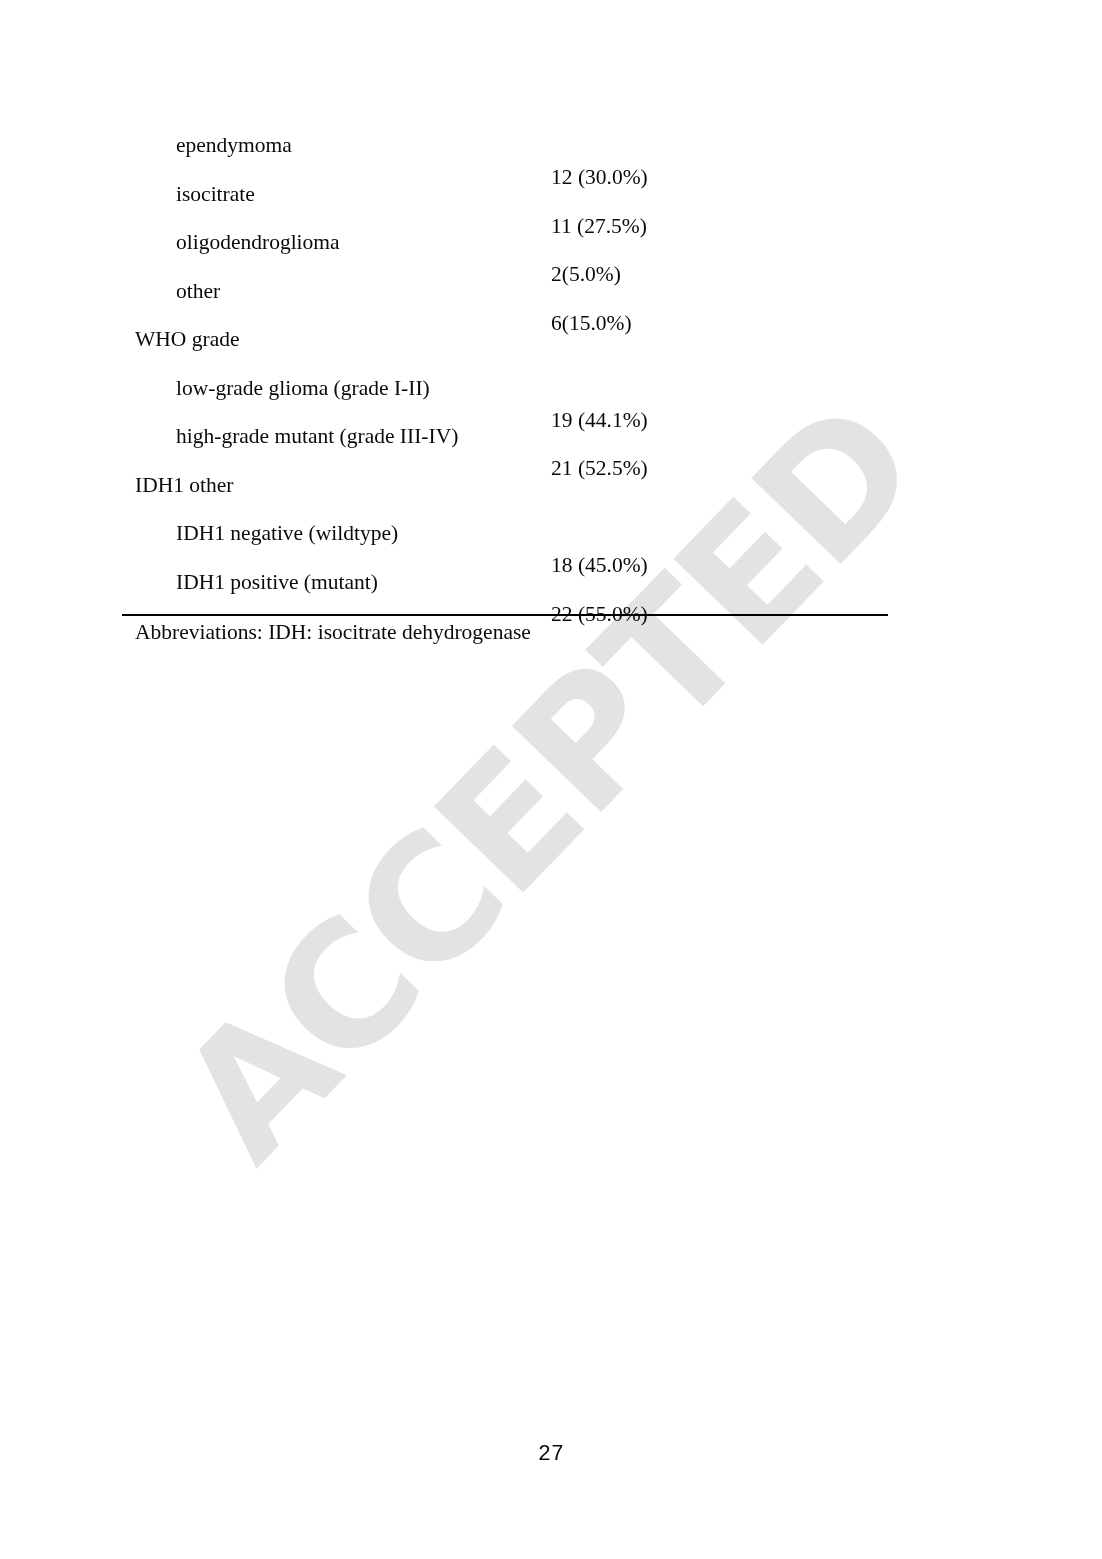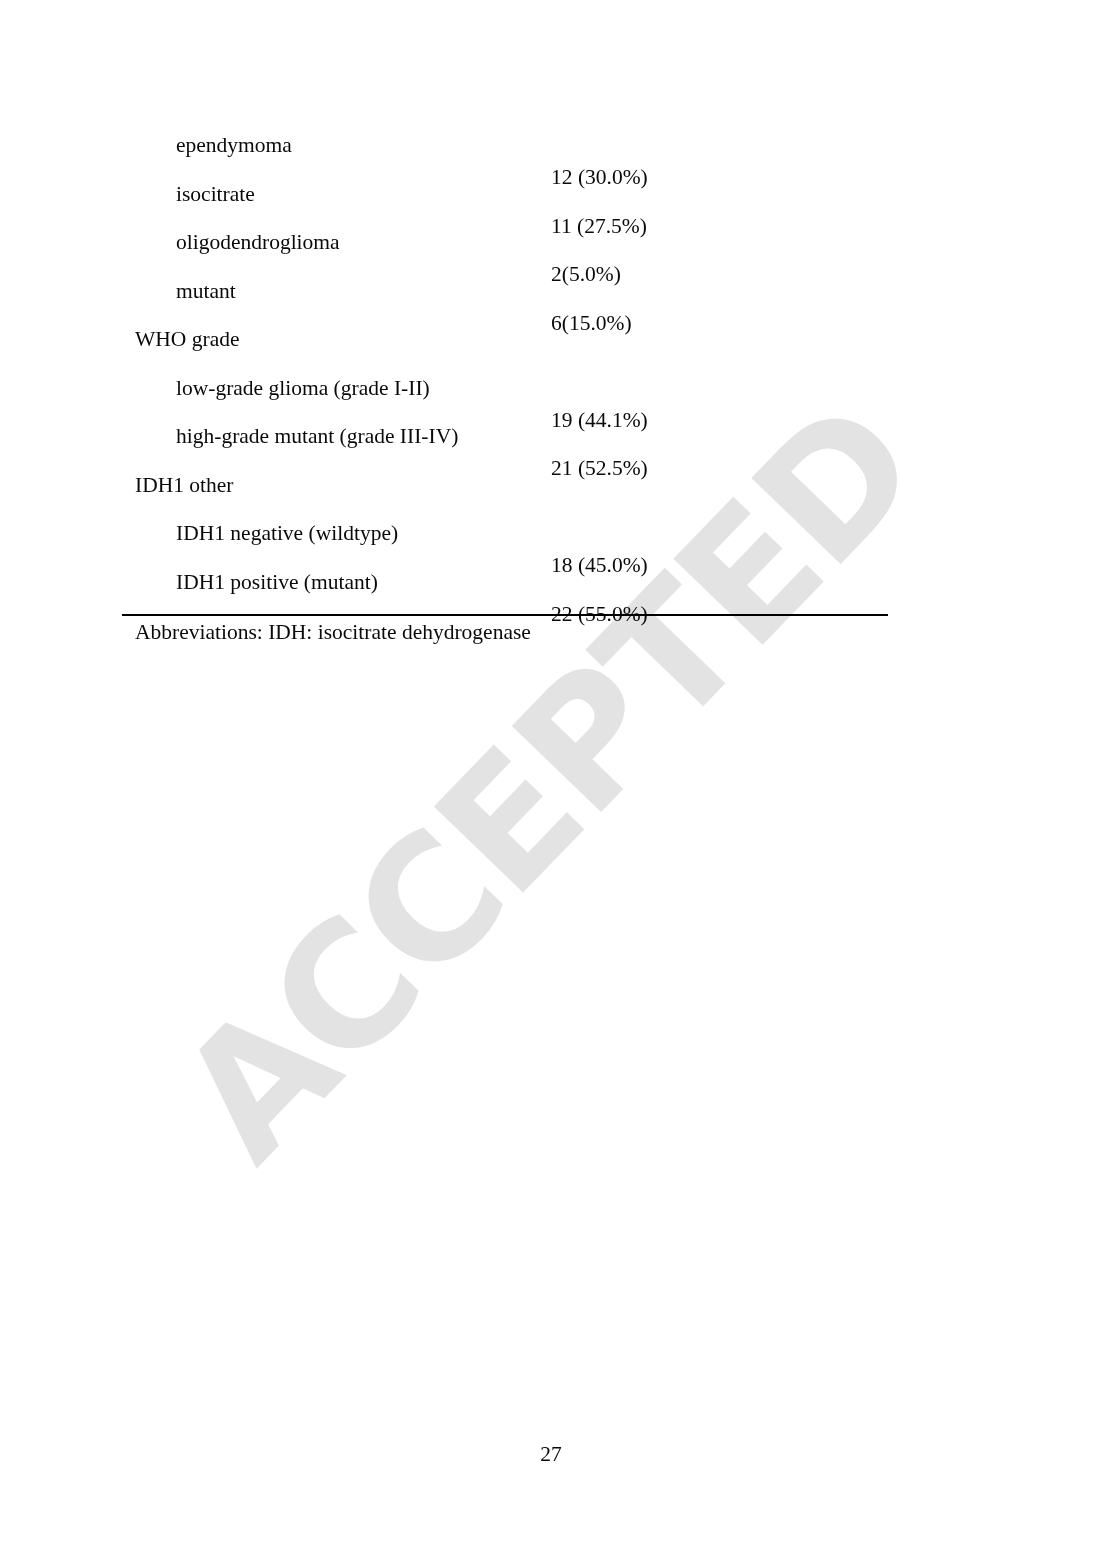--- a/index.html
+++ b/index.html
@@ -70,20 +70,21 @@
     font-size: 21.5px;
     white-space: nowrap;
   }
   .page-number {
     position: absolute;
     left: 0;
     right: 0;
     top: 1442px;
     text-align: center;
     font-size: 21.5px;
+    font-family: Liberation Mono, monospace;
   }
 </style>
 </head>
 <body>
 
 <div class="page">
 
   <div class="watermark" style="color: rgb(227, 227, 227);">ACCEPTED</div>
 
   <div class="content">
@@ -99,21 +100,21 @@
         <span class="label">isocitrate</span>
         <span class="value">11 (27.5%)</span>
       </div>
 
       <div class="row" style="top:231px">
         <span class="label">oligodendroglioma</span>
         <span class="value">2(5.0%)</span>
       </div>
 
       <div class="row" style="top:280px">
-        <span class="label">mutant</span>
+        <span class="label">other</span>
         <span class="value">6(15.0%)</span>
       </div>
 
       <div class="row header" style="top:328px">
         <span class="label">WHO grade</span>
       </div>
 
       <div class="row" style="top:377px">
         <span class="label">low-grade glioma (grade I-II)</span>
         <span class="value">19 (44.1%)</span>

